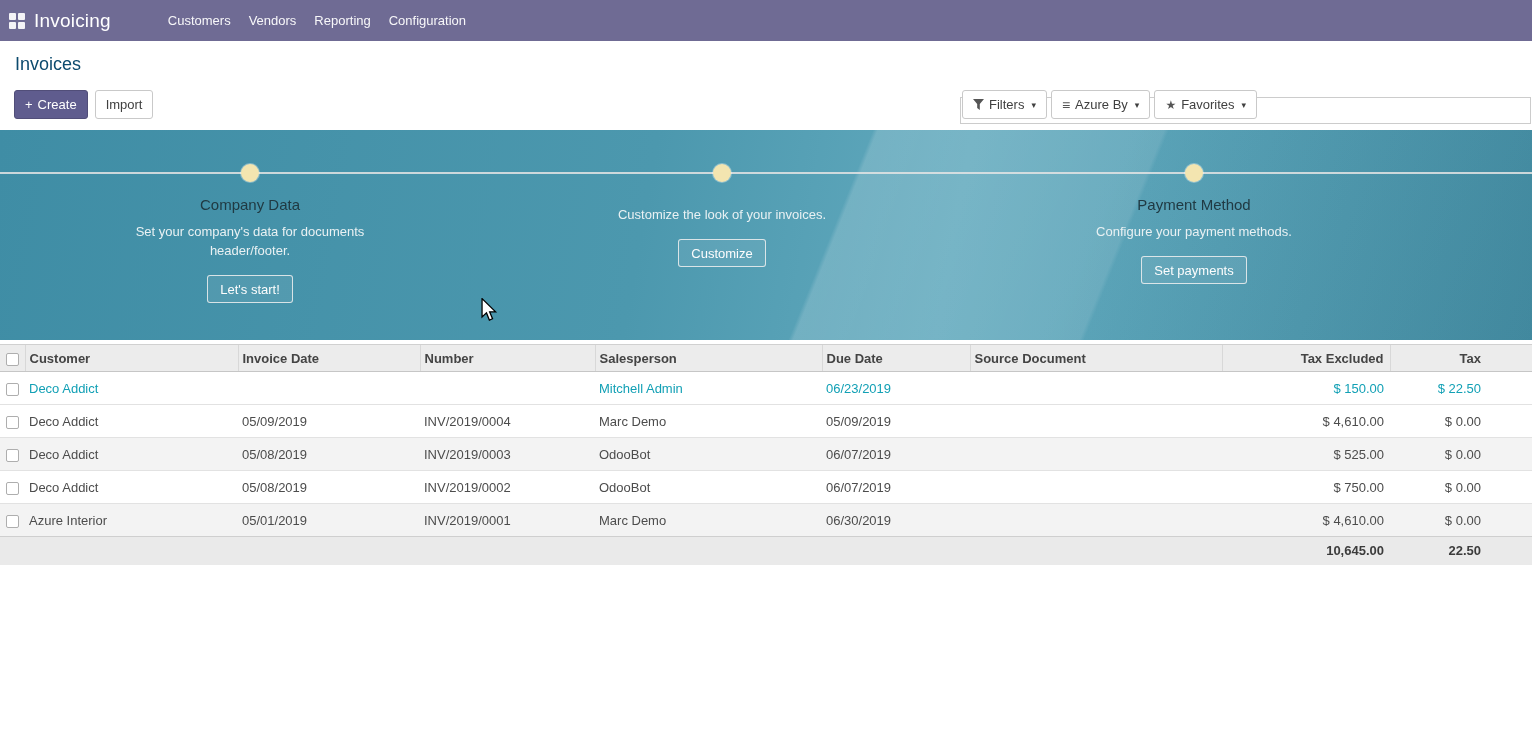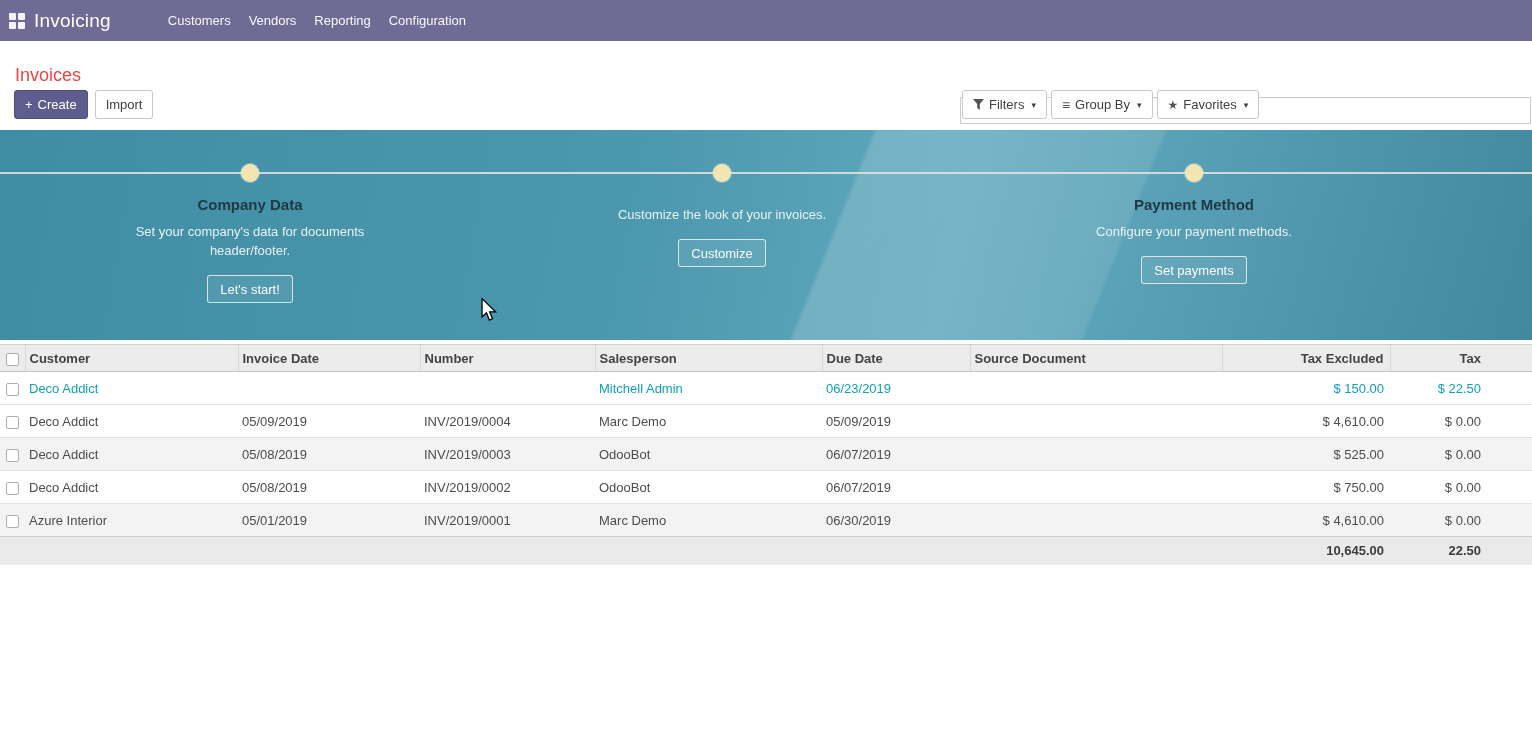--- a/index.html
+++ b/index.html
@@ -23,21 +23,21 @@
   .apps-icon span { background:rgba(255,255,255,.92); border-radius:1px; }
   .app-title { font-size:19px; margin-left:9px; font-weight:400; letter-spacing:.2px; }
   .nav-menu { display:flex; margin-left:48px; align-items:center; height:100%; }
   .nav-menu span {
     font-size:13px; padding:0 9px; height:100%; display:flex; align-items:center;
     color:rgba(255,255,255,.95); cursor:pointer;
   }
 
   
   .control-panel { position:relative; height:89px; background:#fff; }
-  .page-title { position:absolute; left:15px; top:24px; font-size:18px; font-weight:400; color:#ef4444; }
+  .page-title { position:absolute; left:15px; top:13px; font-size:18px; font-weight:400; color:#0c4a6e; }
   .search-input {
     position:absolute; left:960px; top:56px; width:571px; height:27px;
     border:1px solid #ccc; padding:0 8px; font-size:13px; color:#333; outline:none;
     font-family:"Liberation Sans", sans-serif;
   }
   .search-input::placeholder { color:#a9a9a9; }
   .btn {
     font-family:"Liberation Sans", sans-serif; font-size:13px; border-radius:3px;
     border:1px solid #c9c9c9; background:#fff; color:#404040; padding:0 10px; height:29px;
     cursor:pointer; display:inline-flex; align-items:center; gap:5px;
@@ -60,21 +60,21 @@
       linear-gradient(112deg, rgba(255,255,255,0) 54%, rgba(255,255,255,.16) 54.3%, rgba(255,255,255,.10) 72%, rgba(255,255,255,0) 72.3%),
       linear-gradient(292deg, rgba(13,60,80,.14) 0%, rgba(13,60,80,0) 30%),
       linear-gradient(100deg, #3f8da5 0%, #4c98ae 42%, #61a9bd 62%, #4a95ab 100%);
   }
   .timeline { position:absolute; left:0; top:42px; width:100%; height:2px; background:rgba(228,228,228,.85); }
   .dot {
     position:absolute; top:34px; width:18px; height:18px; border-radius:50%;
     background:#f3e5b0; box-shadow:0 0 0 1px rgba(255,255,255,.35);
   }
   .step { position:absolute; top:66px; width:472px; text-align:center; }
-  .step-title { font-size:15px; font-weight:bold; color:#203a43; }
+  .step-title { font-size:15px; font-weight:normal; color:#203a43; }
   .step-desc { margin:9px auto 0; font-size:13px; line-height:19px; color:#e9f1f3; max-width:230px; }
   .step-btn {
     margin-top:15px; padding:0 12px; height:28px; font-size:13px; border-radius:3px;
     border:1px solid rgba(240,240,240,.85); background:rgba(255,255,255,.08); color:#fdfdfd;
     cursor:pointer; font-family:"Liberation Sans", sans-serif;
   }
 
   
   table { width:1532px; border-collapse:collapse; table-layout:fixed; font-size:13px; margin-top:4px; }
   thead th {
@@ -137,21 +137,21 @@
     </button>
   </div>
   <div class="right-buttons">
     <button class="btn">
       <span class="funnel"></span>
       <span>Filters</span>
       <span class="caret">▾</span>
     </button>
     <button class="btn">
       <span class="gb-icon">≡</span>
-      <span>Group By</span>
+      <span>Azure By</span>
       <span class="caret">▾</span>
     </button>
     <button class="btn">
       <span class="star-icon">★</span>
       <span>Favorites</span>
       <span class="caret">▾</span>
     </button>
   </div>
 </div>
 

